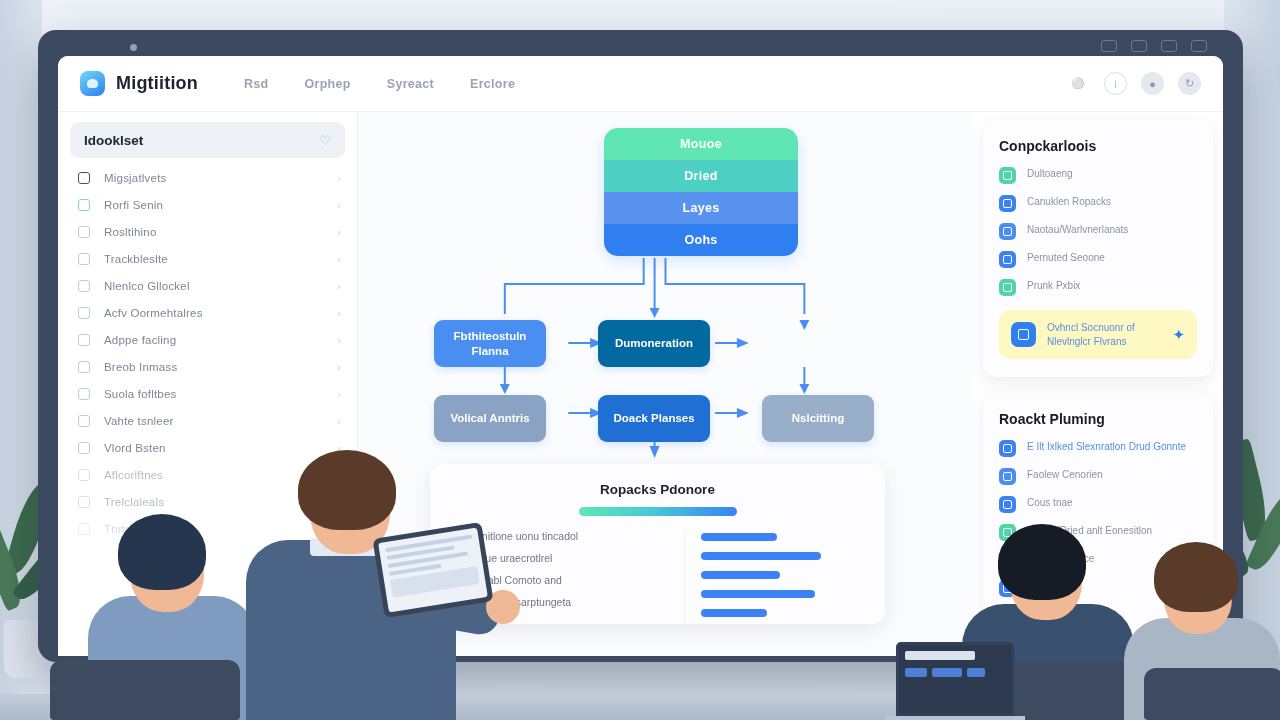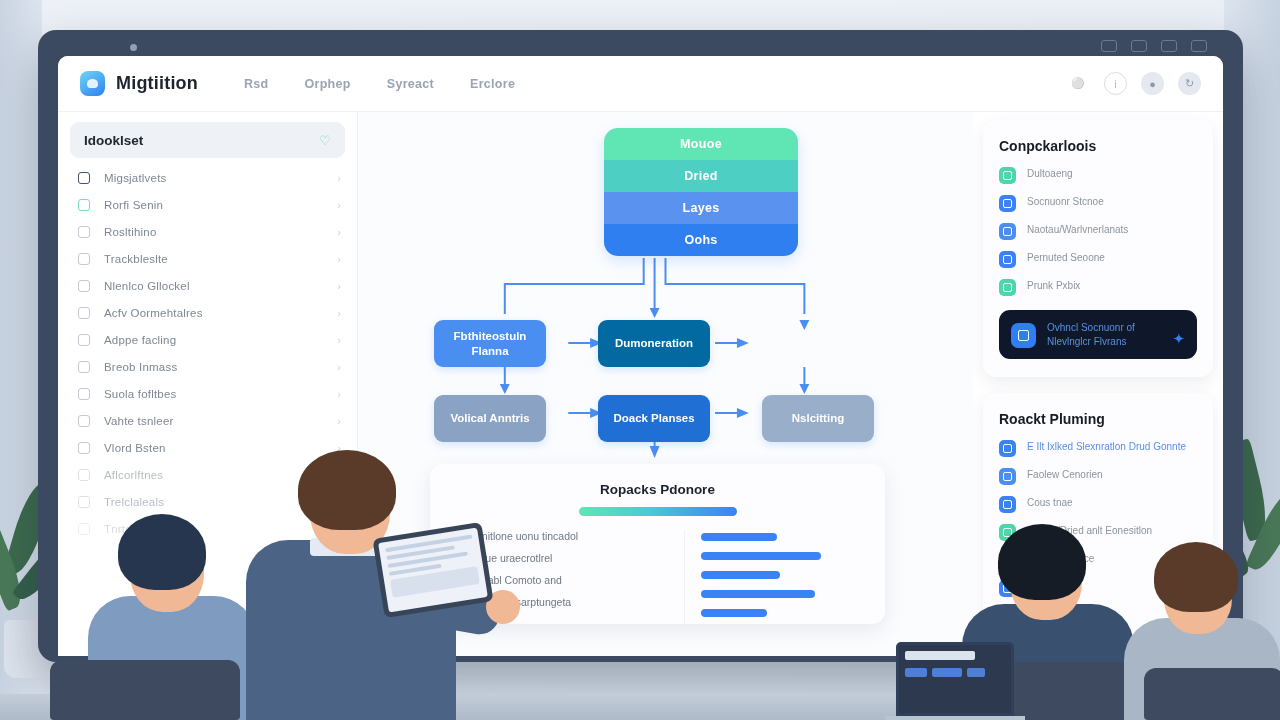--- a/index.html
+++ b/index.html
@@ -139,22 +139,22 @@
   .p-item { display: flex; align-items: flex-start; gap: 11px; margin-bottom: 11px; }
   .p-ic {
     width: 17px; height: 17px; border-radius: 5px; flex: none; position: relative;
   }
   .p-ic::after {
     content: ""; position: absolute; inset: 4px; border: 1.4px solid #fff; border-radius: 2px;
   }
   .p-tx { font-size: 10px; color: #8b949f; line-height: 1.35; }
   .p-tx.blue { color: #5a8fe0; }
   .callout {
-    margin-top: 14px; background: #0f172a; border-radius: 11px;
-    padding: 11px 12px; display: flex; align-items: flex-end; gap: 11px;
+    margin-top: 14px; background: #fef9c3; border-radius: 11px;
+    padding: 11px 12px; display: flex; align-items: center; gap: 11px;
   }
   .callout-ic {
     width: 25px; height: 25px; border-radius: 7px; background: #2f7ff0; flex: none;
     position: relative;
   }
   .callout-ic::after { content:""; position:absolute; inset:7px; border:1.5px solid #fff; border-radius:2px; }
   .callout-tx { font-size: 10px; color: #5a8fe0; line-height: 1.35; flex: 1; }
   .spark { color: #2f7ff0; font-size: 15px; }
 
   
@@ -398,21 +398,21 @@
         <div class="rail">
           <div class="panel">
             <div class="panel-title">Conpckarloois</div>
             <div id="panel0-items">
                 <div class="p-item">
                   <div class="p-ic" style="background: rgb(78, 214, 168);"></div>
                   <div class="p-tx">Dultoaeng</div>
                 </div>
                 <div class="p-item">
                   <div class="p-ic" style="background: rgb(59, 130, 246);"></div>
-                  <div class="p-tx">Socnuonr Stcnoe</div>
+                  <div class="p-tx">Canuklen Ropacks</div>
                 </div>
                 <div class="p-item">
                   <div class="p-ic" style="background: rgb(74, 142, 242);"></div>
                   <div class="p-tx">Naotau/Warlvnerlanats</div>
                 </div>
                 <div class="p-item">
                   <div class="p-ic" style="background: rgb(59, 130, 246);"></div>
                   <div class="p-tx">Pernuted Seoone</div>
                 </div>
                 <div class="p-item">

